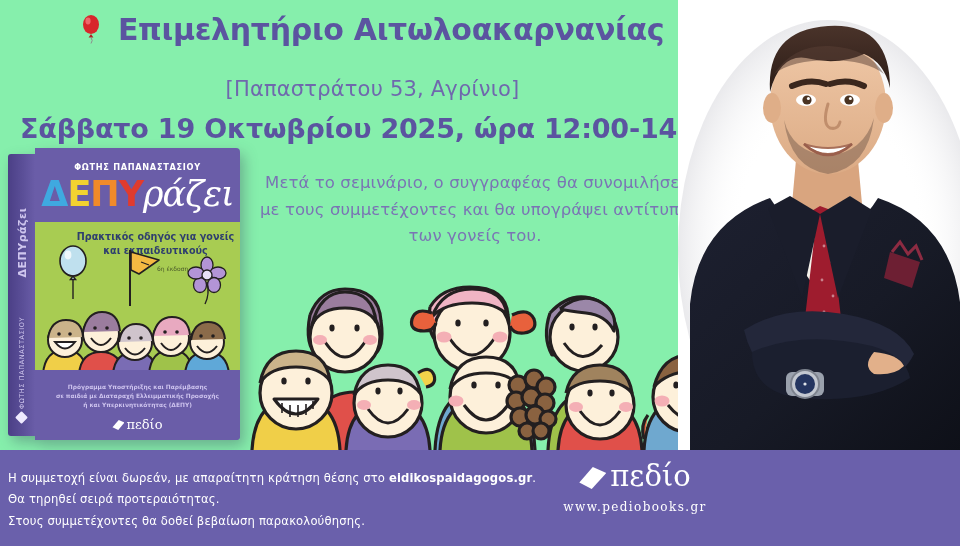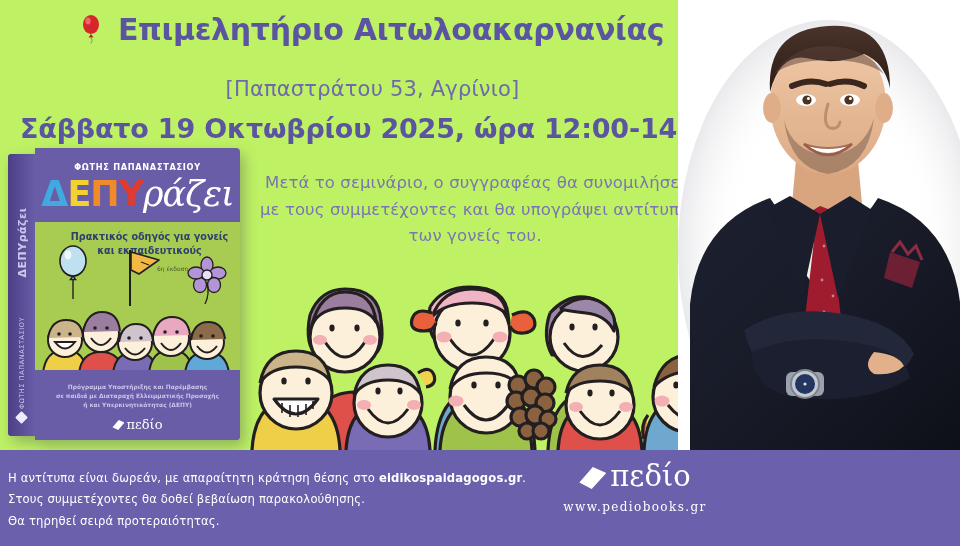--- a/index.html
+++ b/index.html
@@ -6,21 +6,21 @@
   * { box-sizing: border-box; margin: 0; padding: 0; }
   html, body {
     width: 960px; height: 546px;
     overflow: hidden;
     background: #ffffff;
     font-family: "DejaVu Sans", "Liberation Sans", sans-serif;
   }
   #poster {
     position: relative;
     width: 960px; height: 546px;
-    background: #bef264;
+    background: #86efac;
     overflow: hidden;
   }
 
   
   .hdr-wrap {
     position: absolute;
     left: 0; top: 10px;
     width: 745px;
     text-align: center;
     z-index: 6;
@@ -123,21 +123,21 @@
   .bf-title .c4 { color: #e03b2e; }
   .bf-title .c5 { color: #ffffff; font-weight: normal;
                   font-family: "DejaVu Serif", serif; font-style: italic; margin-top: 7px; }
 
   .bf-green {
     position: absolute; left: 0; top: 74px;
     width: 100%; height: 150px;
     background: #a8cc52;
   }
   .bf-sub {
-    position: absolute; top: 82px; left: 12px; width: 100%;
+    position: absolute; top: 82px; left: 18px; width: 100%;
     text-align: center; font-size: 9.6px; font-weight: bold;
     color: #2e3e6e; line-height: 1.45;
   }
   .bf-edition {
     position: absolute; top: 117px; left: 122px;
     font-size: 6px; color: #4b5b2a;
   }
 
   
   .cv-balloon { position: absolute; left: 22px; top: 96px; }
@@ -522,24 +522,24 @@
     <path d="M106 120 q6 48 44 54 q40-6 46-56 q-10 34 -46 38 q-36-4 -44-36 z" fill="#6b5245" opacity=".45"></path>
 
     <path d="M126 144 q24 20 48 0 q-24 8 -48 0 z" fill="#ffffff" stroke="#a8705a" stroke-width="2"></path>
     <path d="M126 144 q24 22 48 0" fill="none" stroke="#9a5f4c" stroke-width="2.4"></path>
   </svg>
 
   <div class="footer">
 
     <div class="foot-text">
       <div>
-        <span>Η αντίτυπα είναι δωρεάν, με απαραίτητη κράτηση θέσης στο </span><b>eidikospaidagogos.gr</b><span>.</span>
+        <span>Η συμμετοχή είναι δωρεάν, με απαραίτητη κράτηση θέσης στο </span><b>eidikospaidagogos.gr</b><span>.</span>
       </div>
+      <div>Θα τηρηθεί σειρά προτεραιότητας.</div>
       <div>Στους συμμετέχοντες θα δοθεί βεβαίωση παρακολούθησης.</div>
-      <div>Θα τηρηθεί σειρά προτεραιότητας.</div>
     </div>
 
     <div class="foot-pedio">
       <div class="plogo">
         <span class="bk"></span><span>πεδίο</span>
       </div>
       <div class="purl">www.pediobooks.gr</div>
     </div>
 
   </div>

